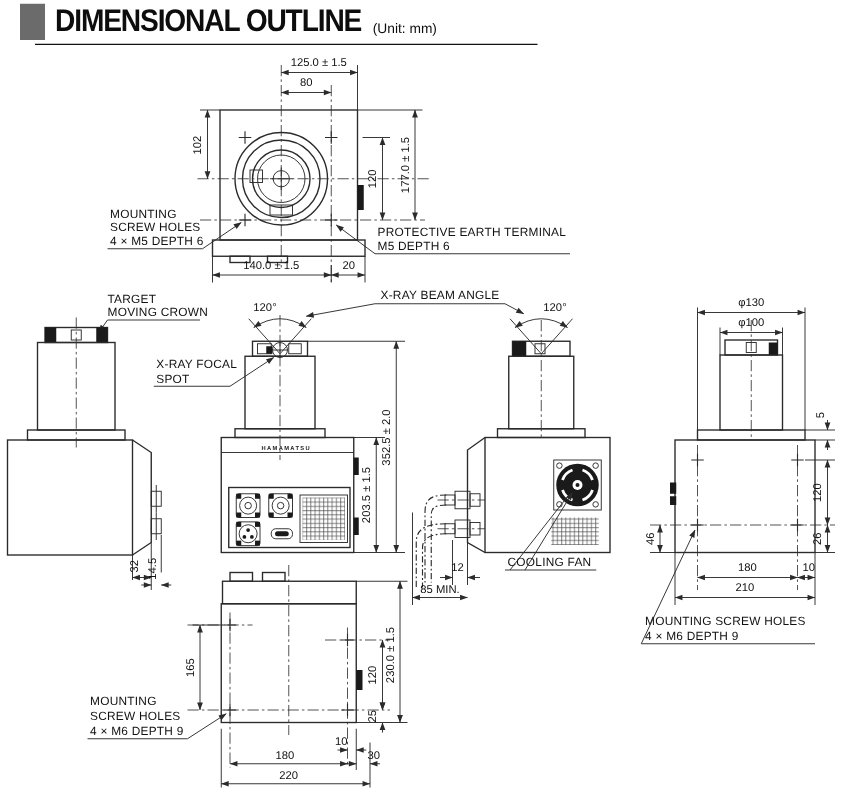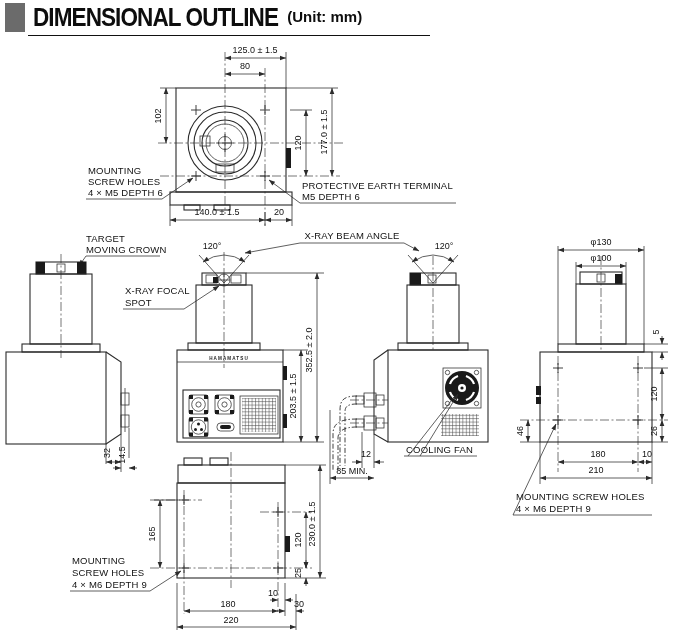--- a/index.html
+++ b/index.html
@@ -1,21 +1,21 @@
 <!DOCTYPE html>
 <html><head>
 <meta charset="utf-8">
 <style>
   html,body{margin:0;padding:0;background:#fff;width:680px;height:632px;overflow:hidden}
   #page{position:relative;width:680px;height:632px;background:#fff;font-family:"Liberation Sans",sans-serif}
-  .hdr{position:absolute;left:5px;top:3px;display:flex;align-items:center}
+  .hdr{position:absolute;left:16px;top:3px;display:flex;align-items:flex-end}
   .sq{width:20px;height:29px;background:#6b6b6b;margin-right:8px}
   .hdr h1{margin:0;font-size:25px;line-height:29px;font-weight:bold;letter-spacing:-1px;color:#0d0d0d;
           transform:scaleX(.9);transform-origin:left bottom;white-space:nowrap;display:inline-block}
-  .unit{font-size:15px;font-weight:bold;color:#0d0d0d;padding-bottom:3px;margin-left:-18px}
+  .unit{font-size:11px;font-weight:normal;color:#0d0d0d;padding-bottom:3px;margin-left:-18px}
   .rule{position:absolute;left:28px;top:35px;width:402px;border-top:1.6px solid #111}
   svg{position:absolute;left:0;top:0}
   .ln{stroke:#2b2b2b;stroke-width:1.1;fill:none}
   .dm{stroke:#2b2b2b;stroke-width:.75;fill:none}
   .cl{stroke:#2b2b2b;stroke-width:.65;fill:none;stroke-dasharray:9 2.5 2 2.5}
   .cb{stroke:#2b2b2b;stroke-width:.9;fill:none;stroke-dasharray:5 2 1.5 2}
   .t{font-family:"Liberation Sans",sans-serif;font-size:9px;fill:#111}
   .lb{font-family:"Liberation Sans",sans-serif;font-size:9.5px;fill:#111;letter-spacing:.2px}
   .br{font-family:"Liberation Sans",sans-serif;font-size:4.6px;font-weight:bold;letter-spacing:1.1px;fill:#222}
   .bk{fill:#1a1a1a;stroke:none}

